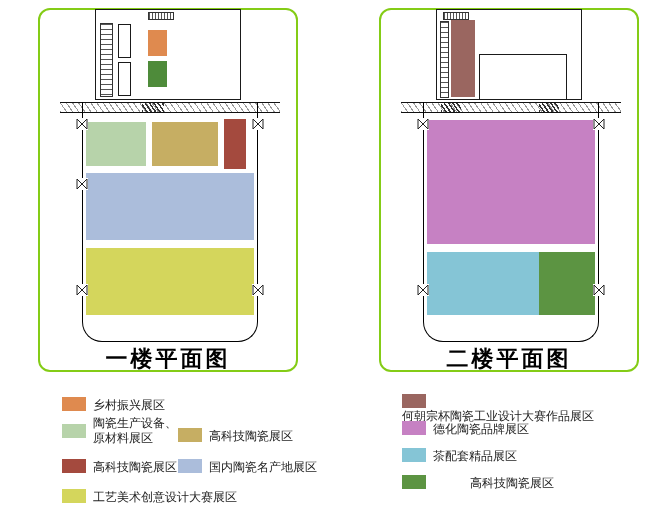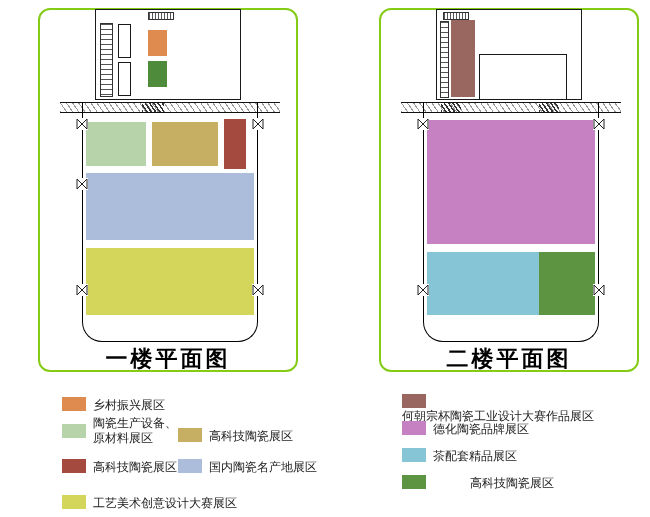--- a/index.html
+++ b/index.html
@@ -134,21 +134,21 @@
       <div class="legend-label">乡村振兴展区</div>
     </div>
     <div class="legend-item" style="top:18px;align-items:center;">
       <div class="swatch" style="background-color: rgb(183, 211, 170);"></div>
       <div class="legend-label wrap">陶瓷生产设备、原材料展区</div>
     </div>
     <div class="legend-item" style="top:62px;">
       <div class="swatch" style="background-color: rgb(164, 74, 62);"></div>
       <div class="legend-label">高科技陶瓷展区</div>
     </div>
-    <div class="legend-item" style="top:98px;">
+    <div class="legend-item" style="top:92px;">
       <div class="swatch" style="background-color: rgb(212, 214, 92);"></div>
       <div class="legend-label">工艺美术创意设计大赛展区</div>
     </div>
   </div>
 
   <div class="legend" style="left:178px; top:397px; width:160px; height:90px;">
     <div class="legend-item" style="top:31px;">
       <div class="swatch" style="background-color: rgb(198, 174, 99);"></div>
       <div class="legend-label">高科技陶瓷展区</div>
     </div>

